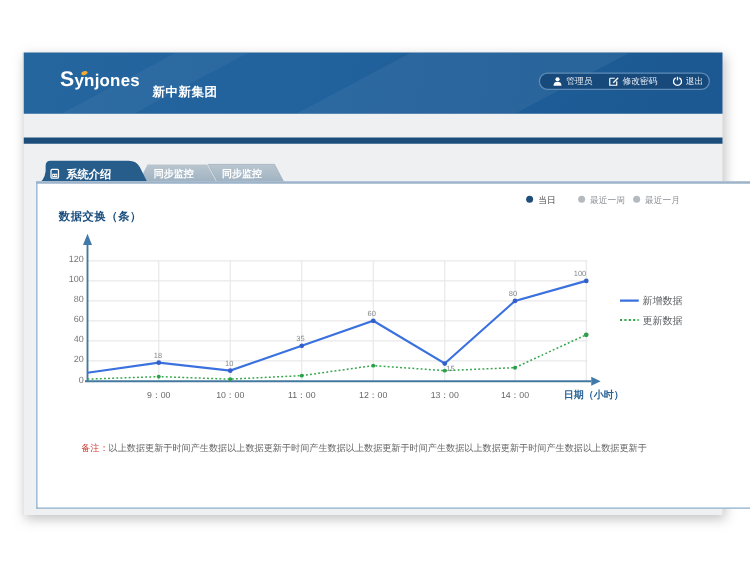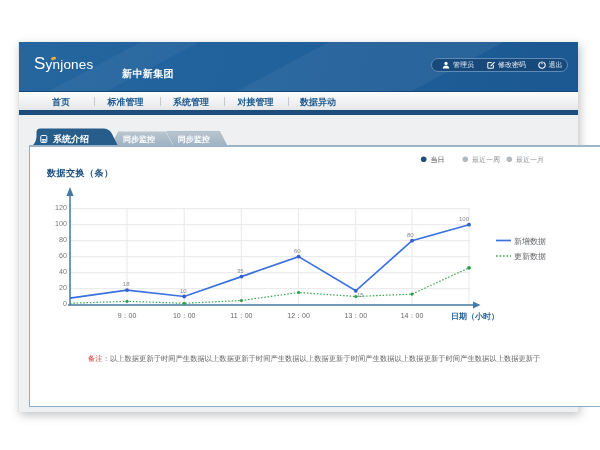--- a/index.html
+++ b/index.html
@@ -6,39 +6,39 @@
 html,body { width:600px; height:450px; background:#ffffff; font-family:"Liberation Sans", sans-serif; overflow:hidden; }
 .app { position:absolute; left:18px; top:42px; width:560px; height:370px; background:#eff0f1;
   box-shadow: 2px 3px 9px rgba(110,110,110,0.42); border-left:1px solid #e2e2e2; }
 
 .hdr { position:absolute; left:0; top:0; width:100%; height:49px;
   background: linear-gradient(100deg, #25669f 0%, #21619c 45%, #1d5c96 75%, #1c5892 100%); overflow:hidden; }
 .hdr .streak1 { position:absolute; left:0; top:0; width:100%; height:49px;
   background:rgba(255,255,255,0.055); clip-path:polygon(218px 49px, 310px 0, 485px 0, 393px 49px); }
 .hdr .streak2 { position:absolute; left:0; top:0; width:100%; height:49px;
   background:rgba(255,255,255,0.045); clip-path:polygon(30px 49px, 122px 0, 180px 0, 88px 49px); }
-.logo1 { position:absolute; left:15px; top:12px; color:#fff; font-size:13.5px; font-weight:normal; letter-spacing:0.2px; }
+.logo1 { position:absolute; left:29px; top:12px; color:#fff; font-size:13.5px; font-weight:bold; letter-spacing:0.2px; }
 .logo2 { position:absolute; left:33px; top:46px; color:#fff; font-size:12px; font-weight:bold; letter-spacing:0.4px;margin-top:14px; }
 .htitle { position:absolute; left:103px; top:24.5px; color:#fff; font-size:10px; font-weight:bold; letter-spacing:0.4px; }
 .pill { position:absolute; left:412px; top:16px; width:137px; height:14px; border-radius:7px;
   background:#18497b; border:1px solid #5e8cb7; color:#e8eef5; font-size:7px; white-space:nowrap; }
 .pill span.txt { margin-left:3px; }
 .pill .grp { position:absolute; top:0; height:12px; display:flex; align-items:center; }
 
 .nav { position:absolute; left:0; top:49px; width:100%; height:19px;
   background:linear-gradient(#fdfdfd, #ebecee 80%, #e3e5e7); border-top:1px solid #15487a; }
 .nav .it { position:absolute; top:3.5px; font-size:9px; font-weight:bold; color:#1c5a8f; transform:translateX(-50%); }
 .nav .sep { position:absolute; top:5px; width:1px; height:9px; background:#c3c9cf; }
 .strip { position:absolute; left:0; top:68px; width:100%; height:4.5px; background:#1d4e7b; }
 
 .panel { position:absolute; left:10px; top:103px; width:593px; height:262px; background:#ffffff;
   border:1px solid #8aaecb; border-top:2px solid #9cb3c9; }
 .tabs { position:absolute; left:10px; top:84px; width:220px; height:21px; }
 .ctitle { position:absolute; left:17px; top:20px; font-size:9px; font-weight:bold; color:#1b4e7e; letter-spacing:0.5px; }
-.remark { position:absolute; left:35px; top:206.5px; font-size:7.3px; color:#666;margin-left:23px; }
+.remark { position:absolute; left:35px; top:206.5px; font-size:7.3px; color:#666; }
 .remark b { color:#cc3b33; font-weight:normal; }
 </style>
 </head>
 <body>
 <div class="app">
   <div class="hdr">
     <div class="streak1"></div>
     <div class="streak2"></div>
     <div class="logo1"><span style="font-size:17px;">S</span>ynjones<span style="position:absolute;left:16.5px;top:2.5px;width:4.5px;height:2.6px;background:#f2aa33;border-radius:50% 60% 40% 50%;transform:rotate(-18deg);"></span></div>
     <div class="logo2">新中新集团</div>
@@ -59,31 +59,20 @@
         <span class="txt">修改密码</span>
       </div>
       <div class="grp" style="left:105.5px;">
         <svg width="8" height="8" viewBox="0 0 10 10">
             <path d="M3.2 1.6 A4 4 0 1 0 6.8 1.6" stroke="#fff" stroke-width="1.3" fill="none"></path>
             <line x1="5" y1="0.4" x2="5" y2="4" stroke="#fff" stroke-width="1.3"></line>
           </svg>
         <span class="txt">退出</span>
       </div>
     </div>
-  </div>
-  <div class="nav">
-    <div class="it" style="left:42px;">首页</div>
-    <div class="it" style="left:106.5px;">标准管理</div>
-    <div class="it" style="left:172px;">系统管理</div>
-    <div class="it" style="left:236.5px;">对接管理</div>
-    <div class="it" style="left:299px;">数据异动</div>
-    <div class="sep" style="left:75px;"></div>
-    <div class="sep" style="left:141px;"></div>
-    <div class="sep" style="left:205px;"></div>
-    <div class="sep" style="left:269px;"></div>
   </div>
   <div class="strip"></div>
 
   <svg class="tabs" viewBox="0 0 220 21">
     <defs>
       <linearGradient id="inact" x1="0" y1="0" x2="0" y2="1">
         <stop offset="0" stop-color="#bac6d0"></stop>
           <stop offset="1" stop-color="#9fb2c1"></stop>
       </linearGradient>
     </defs>

